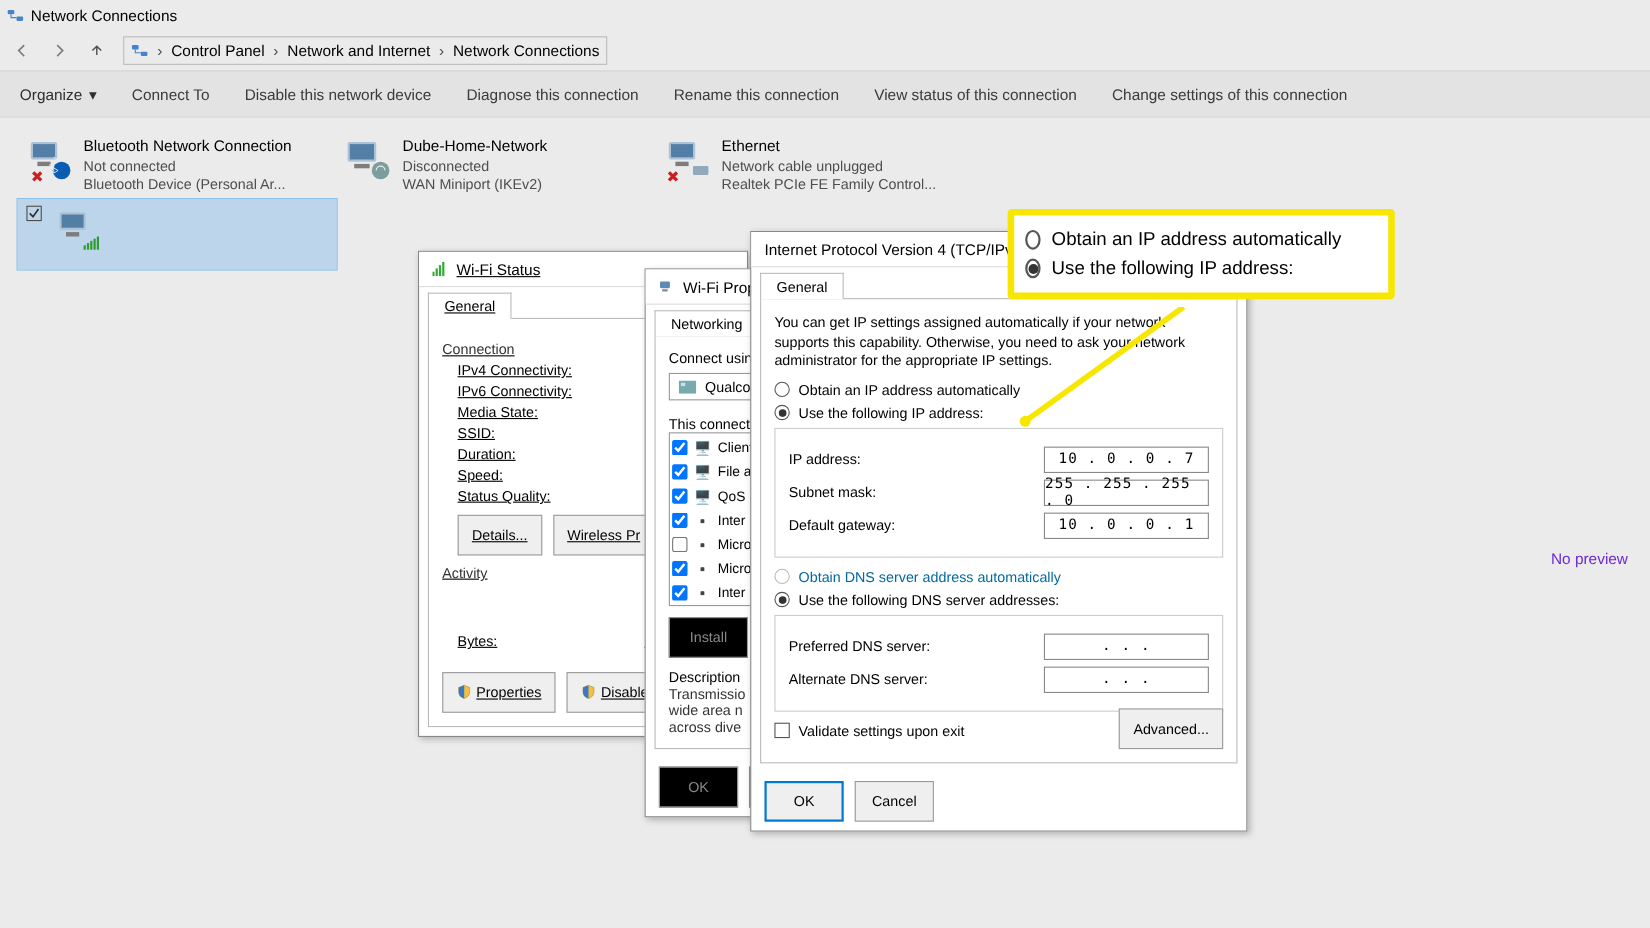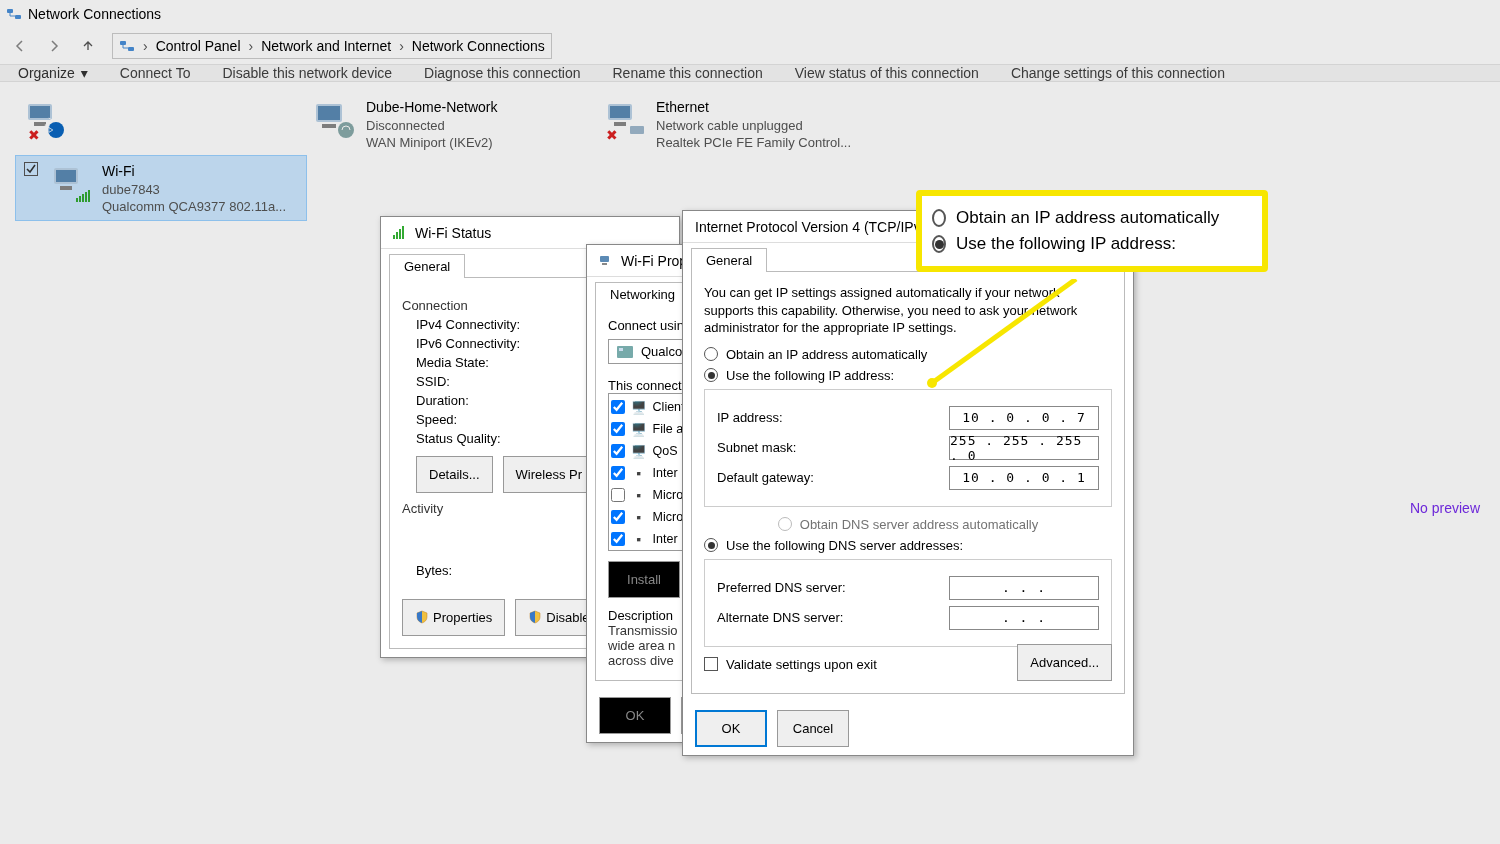--- a/index.html
+++ b/index.html
@@ -12,21 +12,21 @@
 .titlebar { height: 28px; display: flex; align-items: center; padding: 0 6px; gap: 6px; background: #fff; }
 .titlebar .ticon { width: 16px; height: 16px; display: inline-flex; align-items: center; justify-content: center; }
 
 
 .addressbar { height: 36px; display: flex; align-items: center; padding: 0 10px; gap: 14px; background: #fff; }
 .addressbar .navbtn { width: 20px; height: 20px; display: inline-flex; align-items: center; justify-content: center; color: #555; }
 .breadcrumb-box { flex: 0 0 auto; border: 1px solid #ccc; height: 26px; display: flex; align-items: center; padding: 0 6px; gap: 8px; background: #fff; }
 .breadcrumb-box .sep { color: #555; }
 
 
-.cmdbar { height: 18px; display: flex; align-items: center; padding: 0 18px; gap: 32px; background: #f7f7f7; border-top: 1px solid #e5e5e5; border-bottom: 1px solid #e5e5e5; }
+.cmdbar { height: 43px; display: flex; align-items: center; padding: 0 18px; gap: 32px; background: #f7f7f7; border-top: 1px solid #e5e5e5; border-bottom: 1px solid #e5e5e5; }
 .cmdbar .cmd { color: #404040; cursor: default; }
 .cmdbar .cmd.org { color: #333; display: flex; align-items: center; gap: 6px; }
 
 
 .connarea { position: relative; padding: 10px 14px; display: flex; flex-wrap: wrap; gap: 0; background: #fff; }
 .conn { width: 290px; height: 64px; display: flex; align-items: flex-start; padding: 6px 8px; gap: 10px; }
 .conn .cicon { width: 44px; height: 44px; position: relative; }
 .conn .ctxt { display: flex; flex-direction: column; line-height: 1.35; }
 .conn .cname { color: #000; }
 .conn .cstatus, .conn .cadapter { color: #555; font-size: 13px; }
@@ -40,39 +40,39 @@
 .dialog .dtitle { height: 32px; display: flex; align-items: center; padding: 0 12px; gap: 8px; font-size: 14px; background: #fff; border-bottom: 1px solid #ddd; }
 .dialog .tabs { display: flex; padding: 4px 8px 0 8px; gap: 0; }
 .dialog .tab { border: 1px solid #bbb; border-bottom: none; padding: 4px 14px; background: #fff; font-size: 13px; position: relative; top: 1px; }
 .dialog .tabbody { border: 1px solid #bbb; margin: 0 8px 8px 8px; padding: 12px; font-size: 13px; background: #fff; }
 .dialog .btnrow { display: flex; justify-content: flex-start; gap: 10px; padding: 8px 12px; }
 .dialog button, .winbtn { min-width: 72px; height: 37px; border: 1px solid #999; background: #efefef; font-size: 13px; padding: 0 12px; }
 .winbtn.primary { border: 2px solid #0078d4; }
 .winbtn.disabled { color: #888; background: #000000; }
 
 
-#dlg-status { left: 380px; top: 216px; width: 300px; }
+#dlg-status { left: 380px; top: 228px; width: 300px; text-decoration: underline; }
 #dlg-status .field { display: flex; justify-content: space-between; margin: 4px 0; }
 #dlg-status .sect { color: #333; margin: 8px 0 4px 0; }
 #dlg-status .btns-inline { display: flex; gap: 10px; margin-top: 10px; }
 .shield { width: 14px; height: 14px; display: inline-block; vertical-align: -2px; margin-right: 4px; }
 
 
 #dlg-props { left: 586px; top: 244px; width: 408px; }
 #dlg-props .adapterbox { border: 1px solid #999; background: #fff; padding: 4px 8px; display: flex; align-items: center; gap: 8px; margin: 6px 0 14px 0; }
 #dlg-props .itemlist { border: 1px solid #999; height: 158px; overflow: hidden; padding: 2px; }
 #dlg-props .item { display: flex; align-items: center; gap: 6px; height: 22px; font-size: 12.5px; }
 #dlg-props .item input[type=checkbox] { width: 14px; height: 14px; }
 #dlg-props .desc { margin-top: 10px; }
 
 
 #dlg-ip { left: 682px; top: 210px; width: 452px; }
 #dlg-ip p { margin-bottom: 10px; line-height: 1.35; }
 #dlg-ip .radiorow { display: flex; align-items: center; gap: 8px; margin: 6px 0; }
-#dlg-ip .radiorow.disabled { color: #737373; justify-content: center; }
+#dlg-ip .radiorow.disabled { color: #0369a1; }
 #dlg-ip .fieldset { border: 1px solid #ccc; padding: 10px 12px; margin: 2px 0 10px 0; }
 #dlg-ip .iprow { display: flex; justify-content: space-between; align-items: center; margin: 6px 0; }
 #dlg-ip .ipbox { width: 150px; height: 24px; border: 1px solid #888; background: #fff; display: flex; align-items: center; justify-content: center; font-family: Consolas, monospace; letter-spacing: 1px; }
 #dlg-ip .chkrow { display: flex; align-items: center; gap: 8px; margin-top: 8px; }
 #dlg-ip .advrow { display: flex; justify-content: flex-end; margin-top: -28px; }
 
 
 .callout { position: absolute; left: 916px; top: 190px; width: 352px; background: #fff; border: 6px solid #f7e600; border-radius: 4px; padding: 6px 10px; z-index: 50; }
 .callout .radiorow { display: flex; align-items: center; gap: 10px; margin: 6px 0; font-size: 17px; }
 .callout-line { position: absolute; left: 926px; top: 279px; width: 160px; height: 110px; z-index: 49; pointer-events: none; }
@@ -158,20 +158,25 @@
     <div class="cicon">
       <svg width="44" height="44" viewBox="0 0 44 44">
           <rect x="6" y="6" width="24" height="16" rx="2" fill="#bcd3e8"></rect>
           <rect x="8" y="8" width="20" height="12" fill="#5b8ab5"></rect>
           <rect x="12" y="24" width="12" height="4" fill="#888"></rect>
           <circle cx="34" cy="32" r="8" fill="#0a67c2"></circle>
           <path d="M31 26 v12 l5 -3 -10 -6 10 -6 -5 -3" stroke="#fff" stroke-width="1" fill="none" transform="translate(2,4) scale(0.8)"></path>
           <text x="6" y="42" font-size="14" fill="#d22">✖</text>
         </svg>
     </div>
+    <div class="ctxt">
+      <span class="cname">Bluetooth Network Connection</span>
+      <span class="cstatus">Not connected</span>
+      <span class="cadapter">Bluetooth Device (Personal Ar...</span>
+    </div>
   </div>
 
   <div class="conn">
     <div class="cicon">
       <svg width="44" height="44" viewBox="0 0 44 44">
           <rect x="4" y="6" width="26" height="18" rx="2" fill="#bcd3e8"></rect>
           <rect x="6" y="8" width="22" height="14" fill="#5b8ab5"></rect>
           <rect x="10" y="26" width="14" height="4" fill="#888"></rect>
           <circle cx="34" cy="32" r="8" fill="#8aa"></circle>
           <path d="M30 32 a4 4 0 1 1 8 0" stroke="#fff" fill="none"></path>
@@ -218,25 +223,20 @@
           <rect x="12" y="24" width="12" height="4" fill="#888"></rect>
           <g transform="translate(28,28)">
             <rect x="0" y="8" width="2" height="4" fill="#3a3"></rect>
             <rect x="3" y="6" width="2" height="6" fill="#3a3"></rect>
             <rect x="6" y="4" width="2" height="8" fill="#3a3"></rect>
             <rect x="9" y="2" width="2" height="10" fill="#3a3"></rect>
             <rect x="12" y="0" width="2" height="12" fill="#3a3"></rect>
           </g>
         </svg>
     </div>
-    <div class="ctxt">
-      <span class="cname">Wi-Fi</span>
-      <span class="cstatus">dube7843</span>
-      <span class="cadapter">Qualcomm QCA9377 802.11a...</span>
-    </div>
   </div>
 </div>
 
 <div class="dim"></div>
 
 <div class="previewhint">No preview</div>
 
 <div class="dialog" id="dlg-status">
   <div class="dtitle">
     <span>

